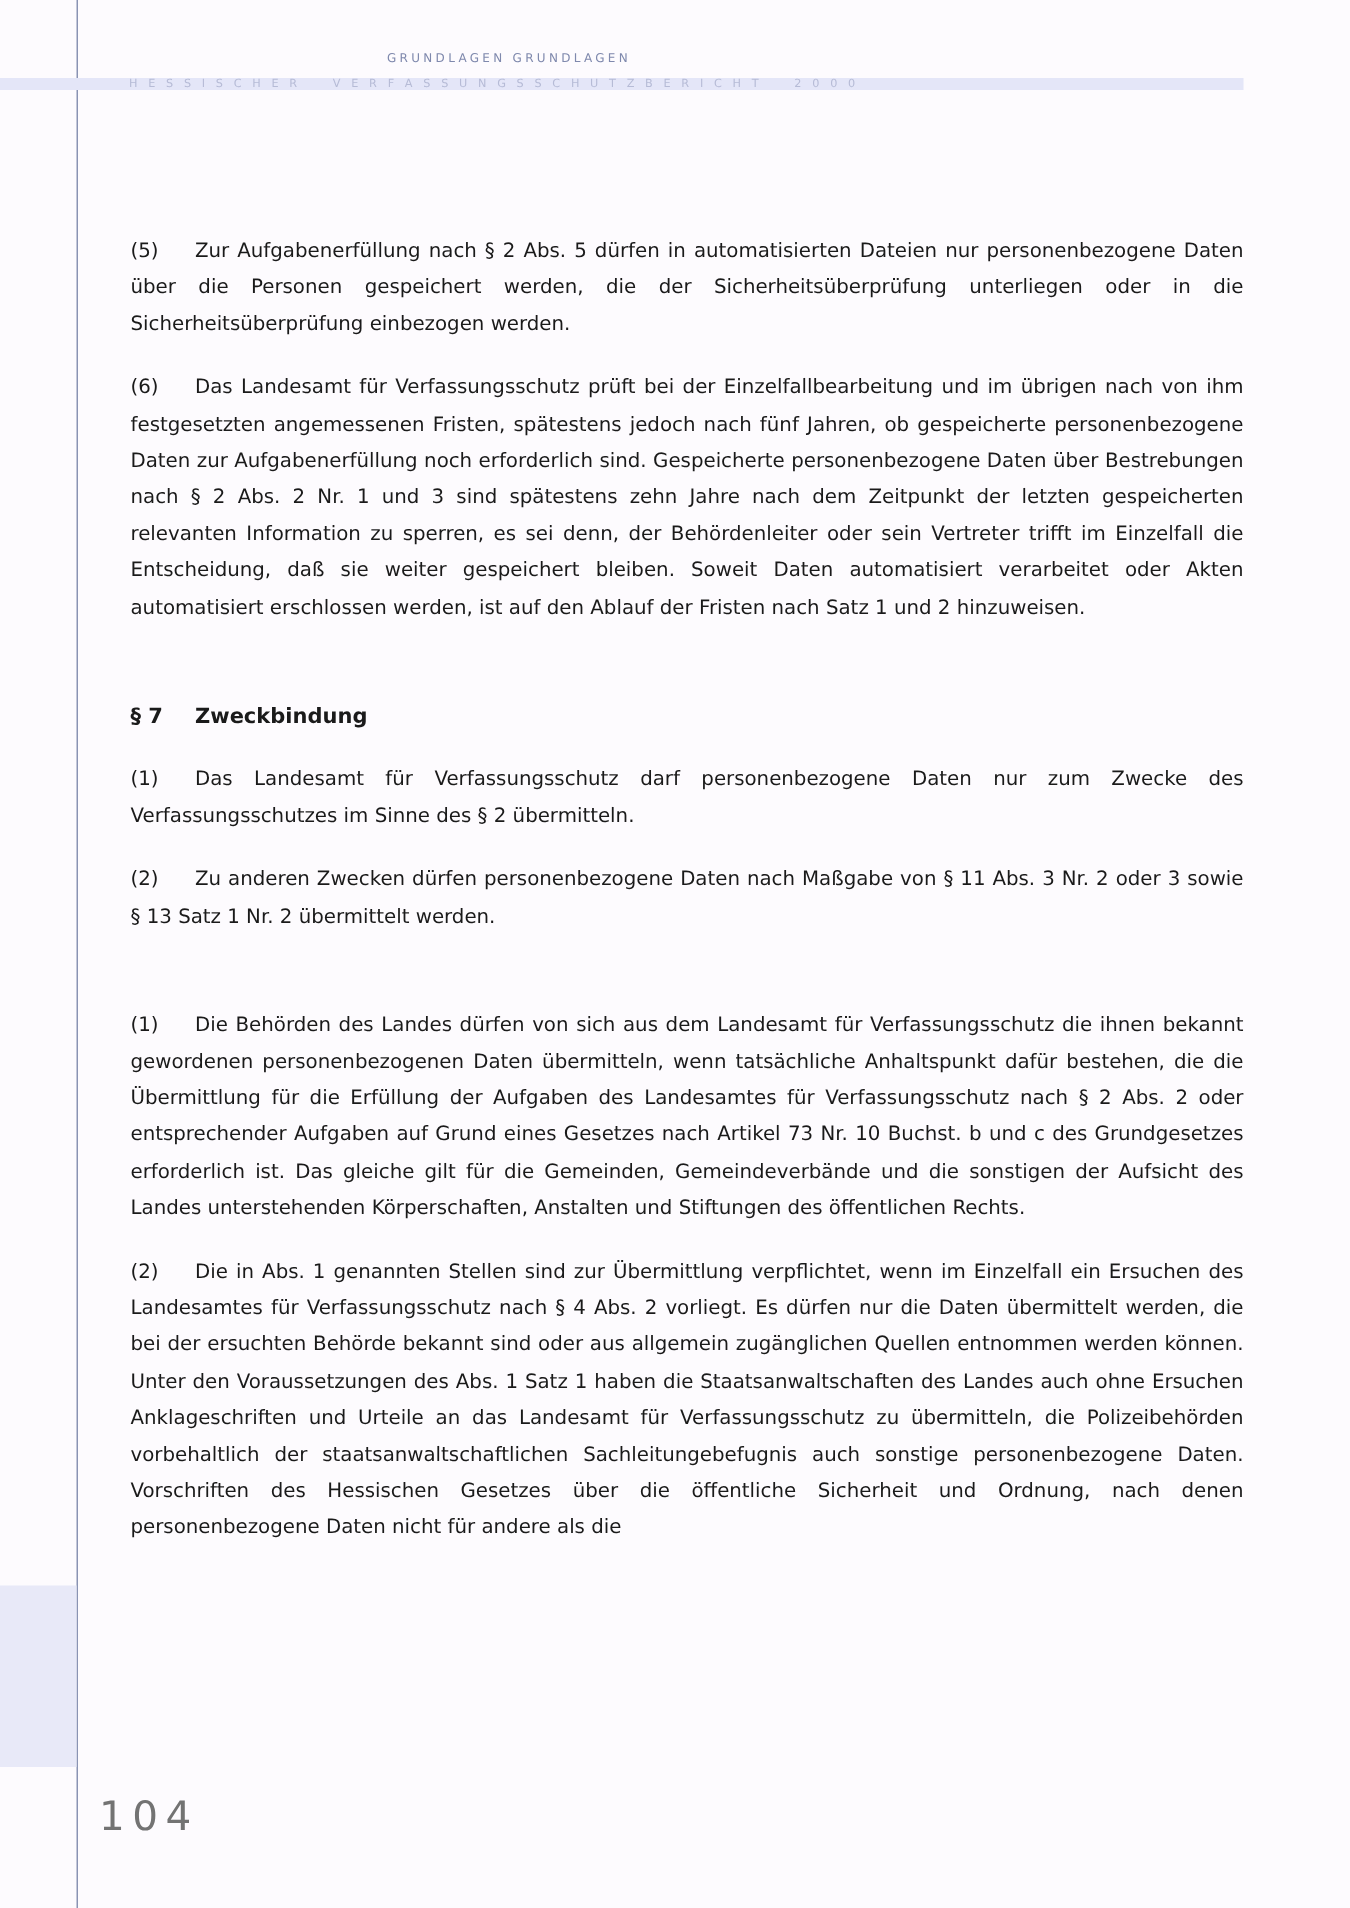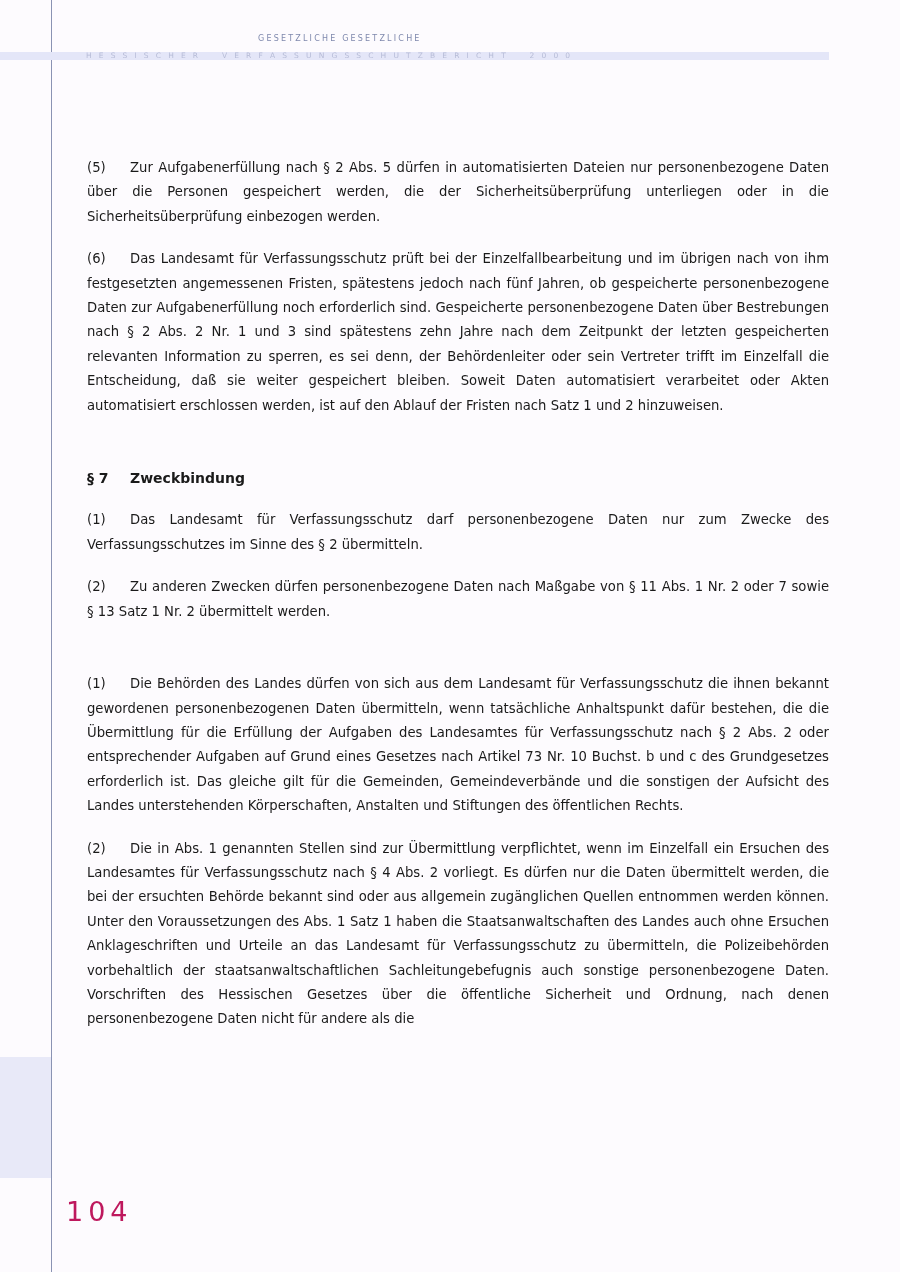--- a/index.html
+++ b/index.html
@@ -24,53 +24,53 @@
   .band-text {
     position: absolute; left: 86px; top: 51px;
     font-size: 7.5px; color: #b6bbd6; white-space: pre; letter-spacing: 0;
   }
   .side-block {
     position: absolute; left: 0; top: 1057px; width: 51px; height: 121px;
     background: #e8e9f8;
   }
   .page-number {
     position: absolute; left: 66px; top: 1196px;
-    font-size: 27px; color: #be185d; letter-spacing: 5px;
+    font-size: 27px; color: #737373; letter-spacing: 5px;
   }
   .content {
     position: absolute; left: 87px; top: 156px; width: 742px;
     font-size: 13.2px; line-height: 24.4px;
   }
   .para { margin: 0 0 18px 0; text-align: justify; }
   .num { display: inline-block; width: 43px; }
   .heading {
     font-weight: bold; margin: 0 0 18px 0; font-size: 14px;
   }
   .heading .hnum { display: inline-block; width: 43px; }
   .gap { height: 30px; }
 </style>
 </head>
 <body>
 
 <div class="vline"></div>
-<div class="section-label">GESETZLICHE GESETZLICHE</div>
+<div class="section-label">GRUNDLAGEN GRUNDLAGEN</div>
 <div class="band"></div>
 <div class="band-text">H   E   S   S   I   S   C   H   E   R          V   E   R   F   A   S   S   U   N   G   S   S   C   H   U   T   Z   B   E   R   I   C   H   T          2   0   0   0</div>
 <div class="side-block"></div>
 <div class="page-number">104</div>
 
 <div class="content">
 
   <p class="para"><span class="num">(5)</span><span>Zur Aufgabenerfüllung nach § 2 Abs. 5 dürfen in automatisierten Dateien nur personenbezogene Daten über die Personen gespeichert werden, die der Sicherheitsüberprüfung unterliegen oder in die Sicherheitsüberprüfung einbezogen werden.</span></p>
 
   <p class="para"><span class="num">(6)</span><span>Das Landesamt für Verfassungsschutz prüft bei der Einzelfallbearbeitung und im übrigen nach von ihm festgesetzten angemessenen Fristen, spätestens jedoch nach fünf Jahren, ob gespeicherte personenbezogene Daten zur Aufgabenerfüllung noch erforderlich sind. Gespeicherte personenbezogene Daten über Bestrebungen nach § 2 Abs. 2 Nr. 1 und 3 sind spätestens zehn Jahre nach dem Zeitpunkt der letzten gespeicherten relevanten Information zu sperren, es sei denn, der Behördenleiter oder sein Vertreter trifft im Einzelfall die Entscheidung, daß sie weiter gespeichert bleiben. Soweit Daten automatisiert verarbeitet oder Akten automatisiert erschlossen werden, ist auf den Ablauf der Fristen nach Satz 1 und 2 hinzuweisen.</span></p>
 
   <div class="gap"></div>
   <div class="heading"><span class="hnum">§ 7</span><span>Zweckbindung</span></div>
 
   <p class="para"><span class="num">(1)</span><span>Das Landesamt für Verfassungsschutz darf personenbezogene Daten nur zum Zwecke des Verfassungsschutzes im Sinne des § 2 übermitteln.</span></p>
-  <p class="para"><span class="num">(2)</span><span>Zu anderen Zwecken dürfen personenbezogene Daten nach Maßgabe von § 11 Abs. 1 Nr. 2 oder 7 sowie § 13 Satz 1 Nr. 2 übermittelt werden.</span></p>
+  <p class="para"><span class="num">(2)</span><span>Zu anderen Zwecken dürfen personenbezogene Daten nach Maßgabe von § 11 Abs. 3 Nr. 2 oder 3 sowie § 13 Satz 1 Nr. 2 übermittelt werden.</span></p>
 
   <div class="gap"></div>
 
   <p class="para"><span class="num">(1)</span><span>Die Behörden des Landes dürfen von sich aus dem Landesamt für Verfassungsschutz die ihnen bekannt gewordenen personenbezogenen Daten übermitteln, wenn tatsächliche Anhaltspunkt dafür bestehen, die die Übermittlung für die Erfüllung der Aufgaben des Landesamtes für Verfassungsschutz nach § 2 Abs. 2 oder entsprechender Aufgaben auf Grund eines Gesetzes nach Artikel 73 Nr. 10 Buchst. b und c des Grundgesetzes erforderlich ist. Das gleiche gilt für die Gemeinden, Gemeindeverbände und die sonstigen der Aufsicht des Landes unterstehenden Körperschaften, Anstalten und Stiftungen des öffentlichen Rechts.</span></p>
   <p class="para"><span class="num">(2)</span><span>Die in Abs. 1 genannten Stellen sind zur Übermittlung verpflichtet, wenn im Einzelfall ein Ersuchen des Landesamtes für Verfassungsschutz nach § 4 Abs. 2 vorliegt. Es dürfen nur die Daten übermittelt werden, die bei der ersuchten Behörde bekannt sind oder aus allgemein zugänglichen Quellen entnommen werden können. Unter den Voraussetzungen des Abs. 1 Satz 1 haben die Staatsanwaltschaften des Landes auch ohne Ersuchen Anklageschriften und Urteile an das Landesamt für Verfassungsschutz zu übermitteln, die Polizeibehörden vorbehaltlich der staatsanwaltschaftlichen Sachleitungebefugnis auch sonstige personenbezogene Daten. Vorschriften des Hessischen Gesetzes über die öffentliche Sicherheit und Ordnung, nach denen personenbezogene Daten nicht für andere als die</span></p>
 </div>
 
 </body></html>

